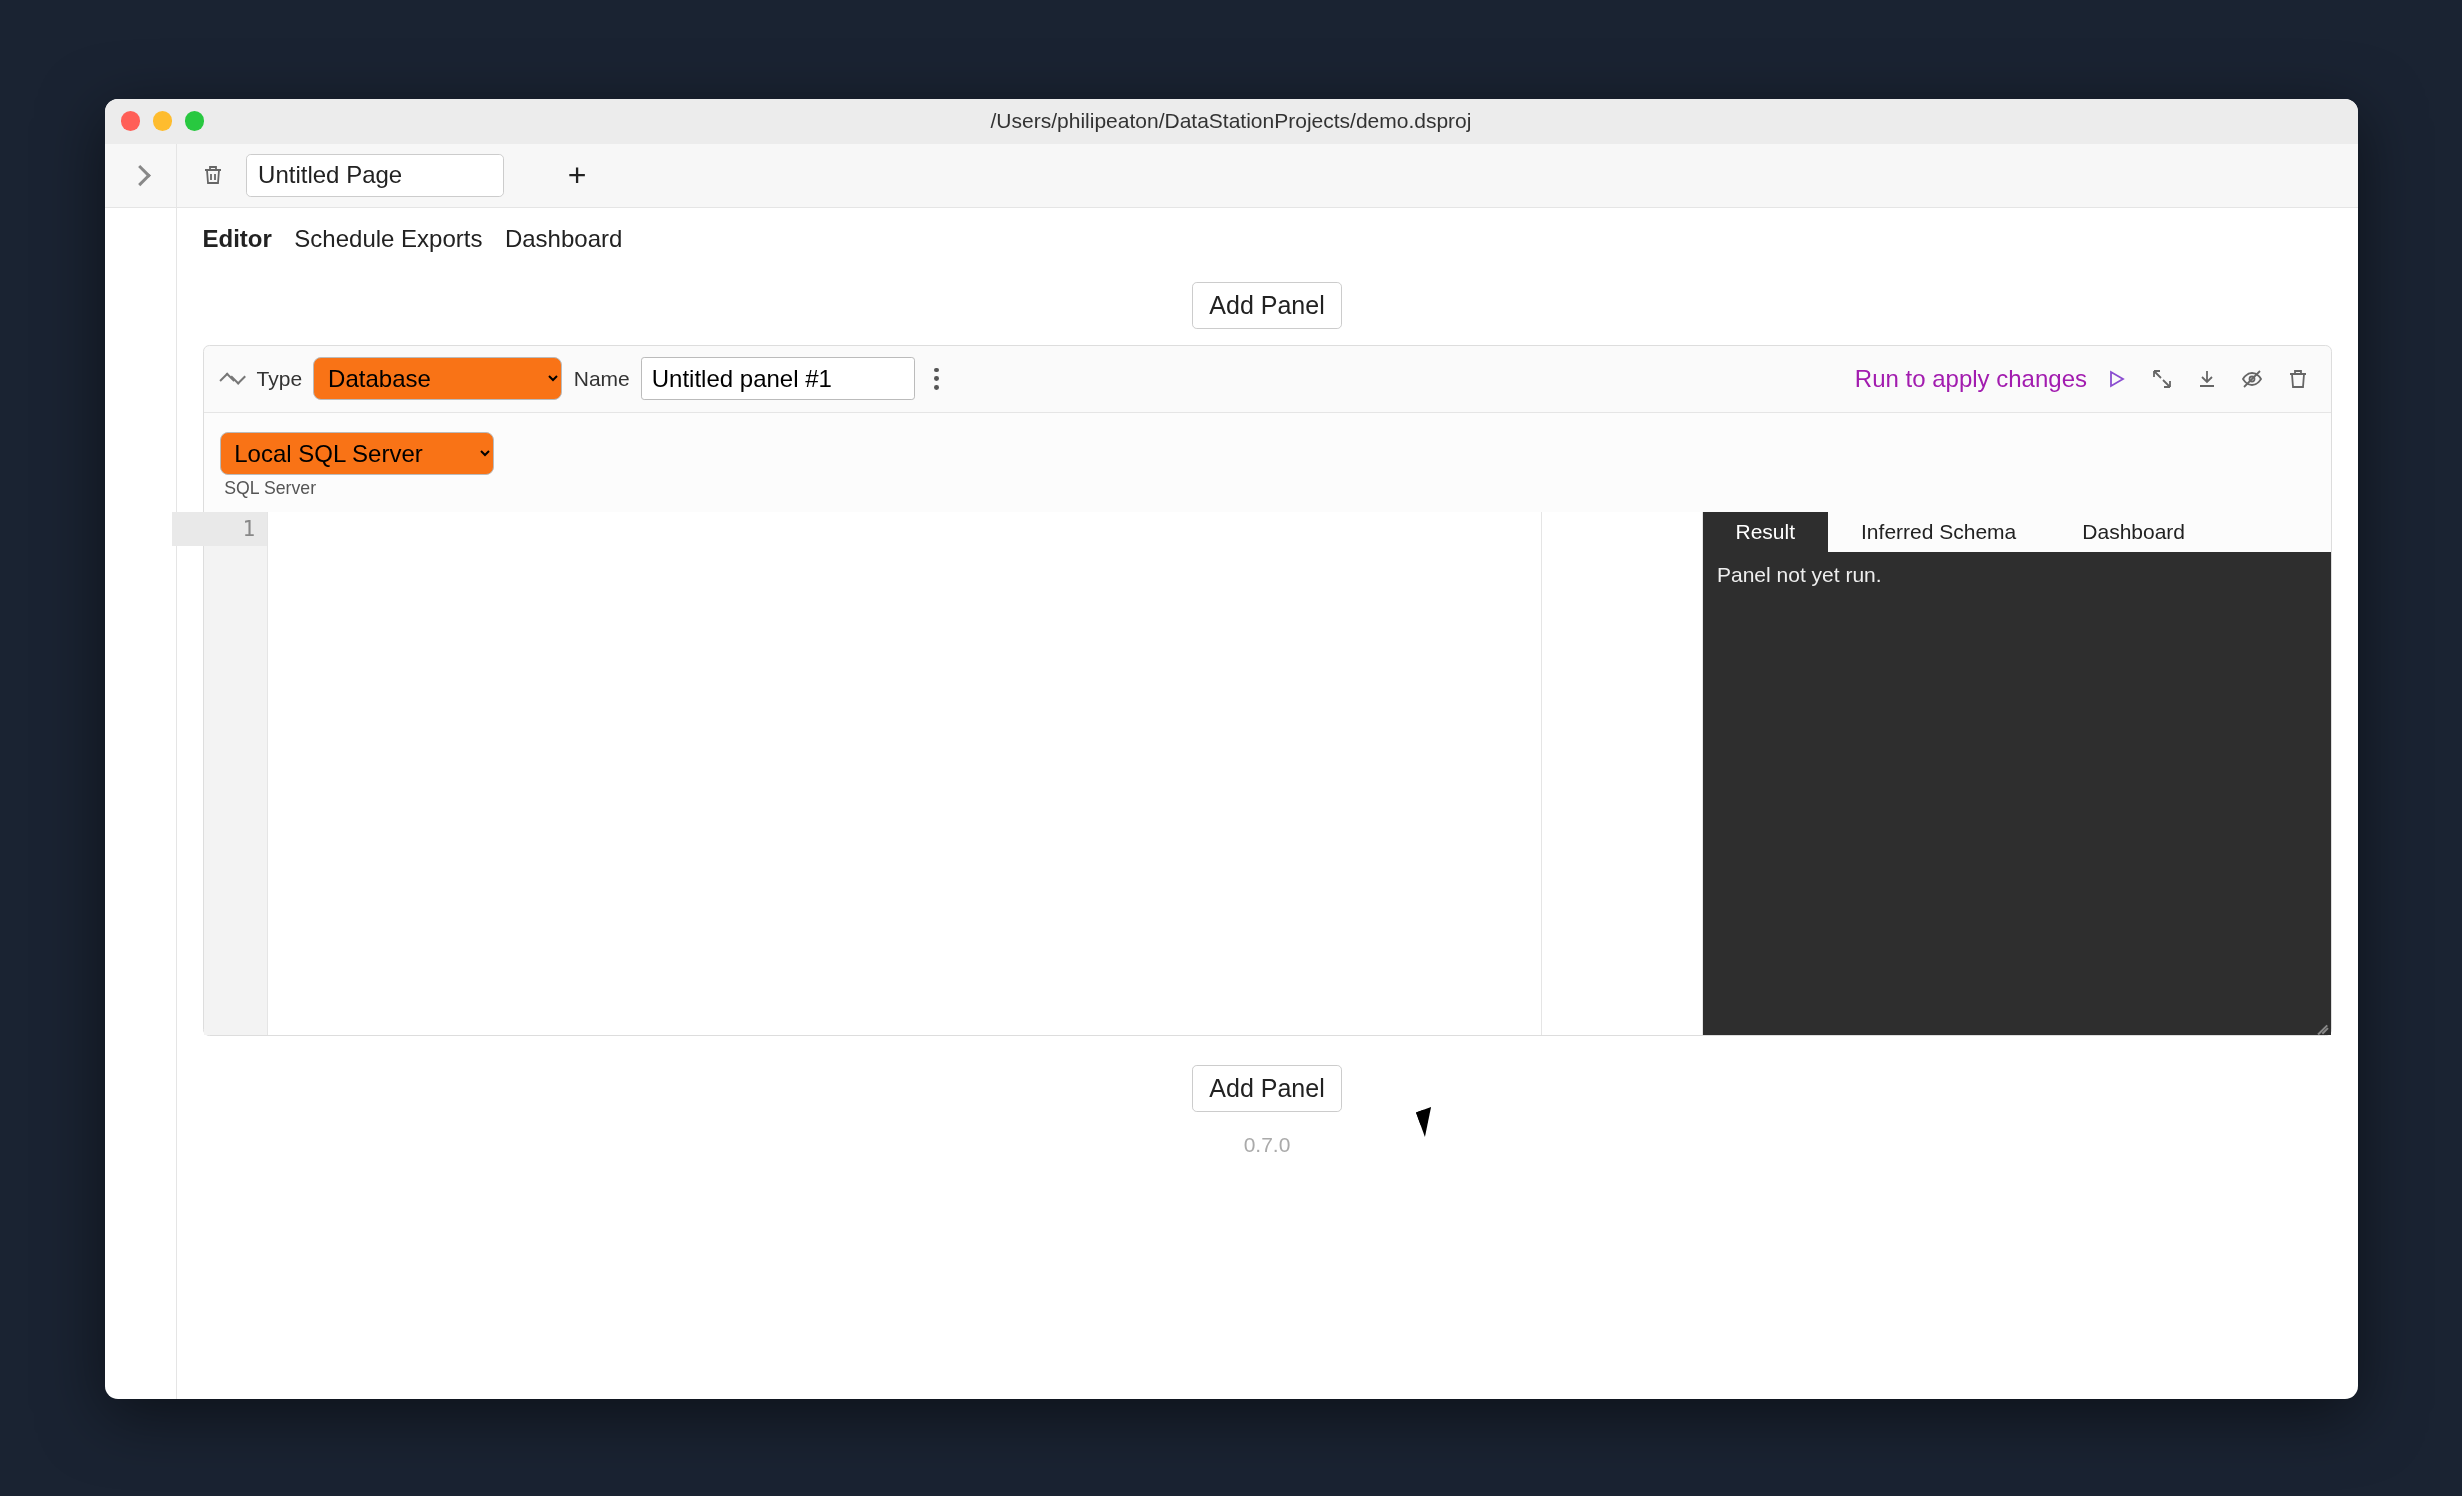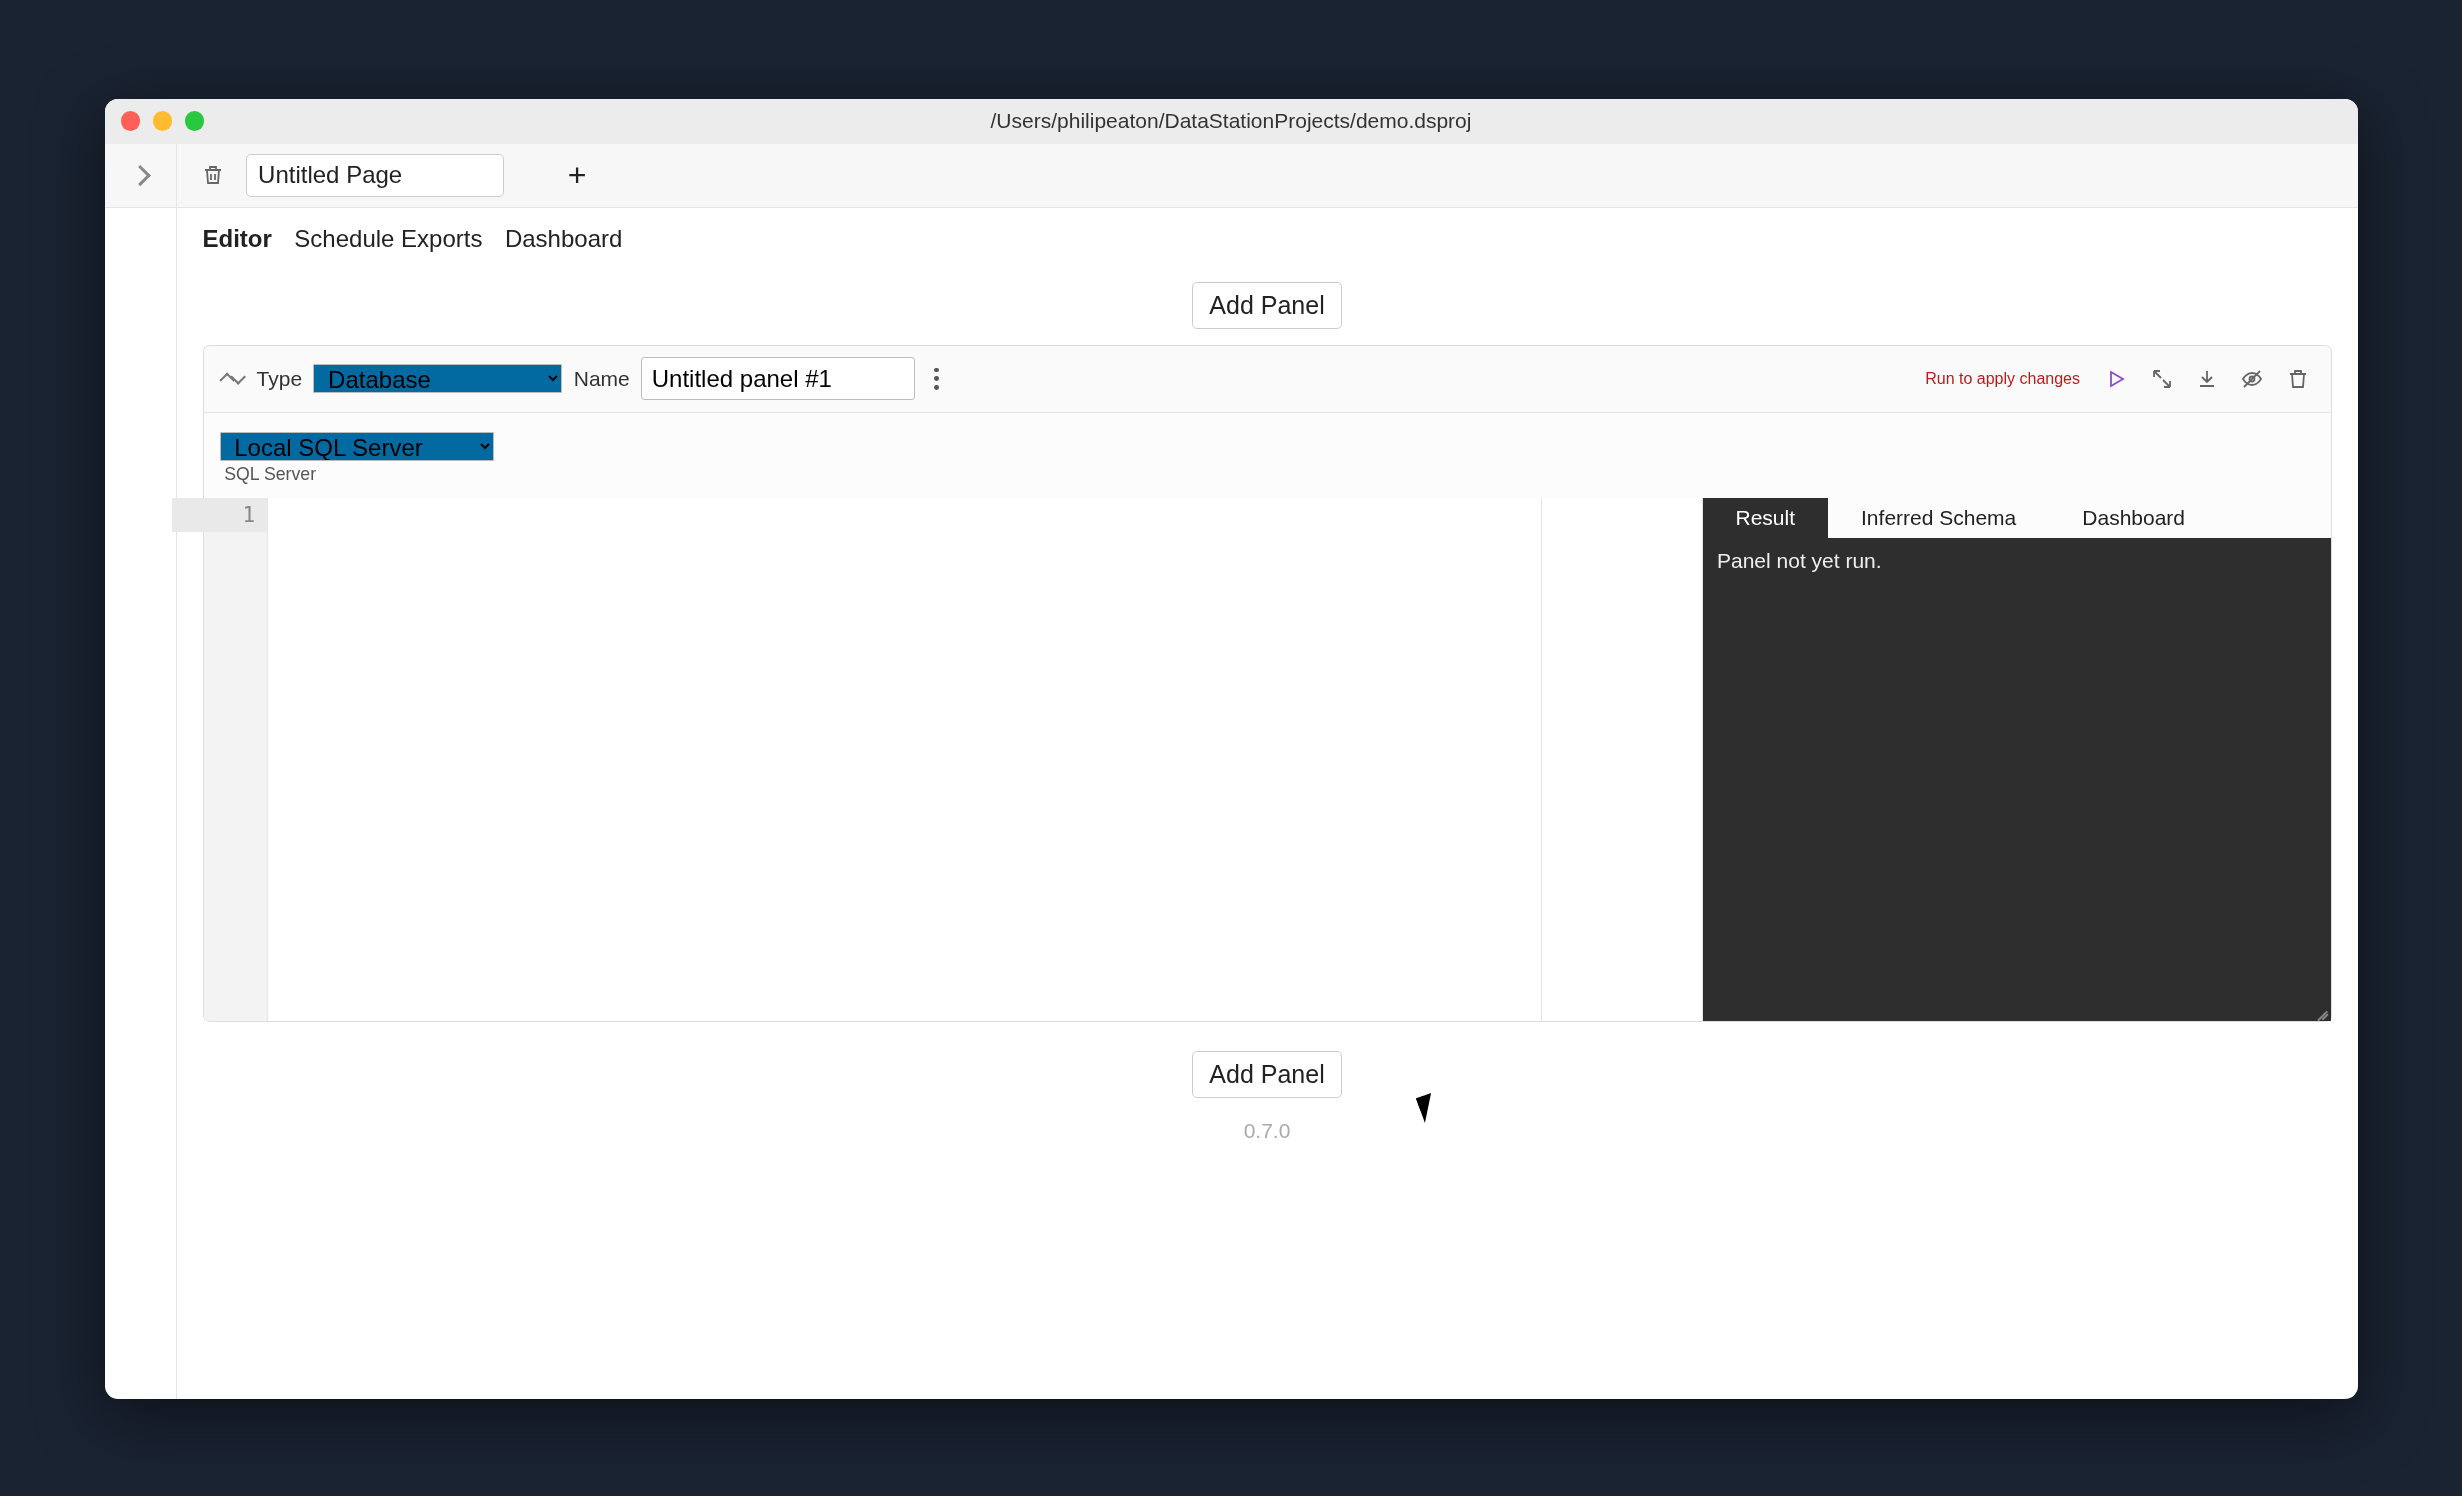--- a/index.html
+++ b/index.html
@@ -135,46 +135,46 @@
       border-top: 2.4px solid #777;
       border-right: 2.4px solid #777;
     }
     .caret-up { transform: rotate(-45deg) translateY(2.4px); }
     .caret-down { transform: rotate(135deg) translateY(2.4px); margin-left:-1.6px; }
     .panel-label {
       font-size: 21px;
       color: #333;
     }
     .panel-select {
-      height: 29px;
+      height: 43px;
       border: 0.8px solid #bbb;
-      border-radius: 1px;
+      border-radius: 8px;
       padding: 0 26px 0 9.7px;
       font-size: 24px;
-      background: #0369a1;
+      background: #f97316;
       appearance: auto;
     }
     .panel-select.type-sel { width: 249px; }
     .panel-select.ds-sel { width: 274px; }
     .panel-name-input {
       height: 43px;
       width: 274px;
       border: 0.8px solid #bbb;
       border-radius: 3.2px;
       padding: 0 9.7px;
       font-size: 24px;
       background: #fff;
     }
     .kebab {
       display: flex; flex-direction: column; gap: 4px;
       padding: 4.8px 8px; cursor: pointer;
     }
     .kebab span { width: 4.8px; height: 4.8px; background: #555; border-radius: 50%; }
     .panel-header-spacer { flex: 1; }
-    .run-text { font-size: 16px; color: #b91c1c; margin-right: 8px; }
+    .run-text { font-size: 24px; color: #a21caf; margin-right: 1px; }
     .icon-btn {
       width: 34px; height: 34px;
       display: flex; align-items: center; justify-content: center;
       cursor: pointer;
       color: #666;
     }
     .icon-btn svg { width: 24px; height: 24px; stroke: currentColor; fill: none; stroke-width: 1.8; }
     .icon-btn.play svg { stroke: #8a4dd0; fill: none; }
     .panel-subheader {
       display: flex;

